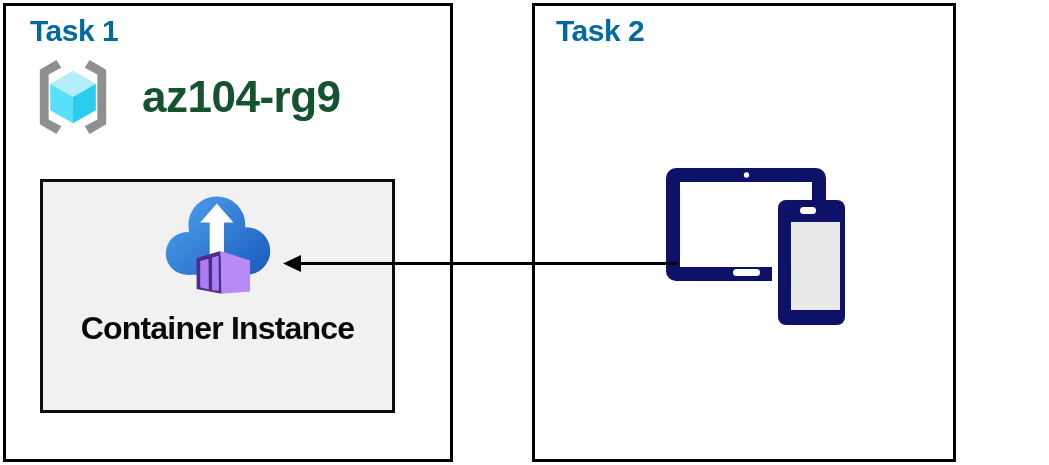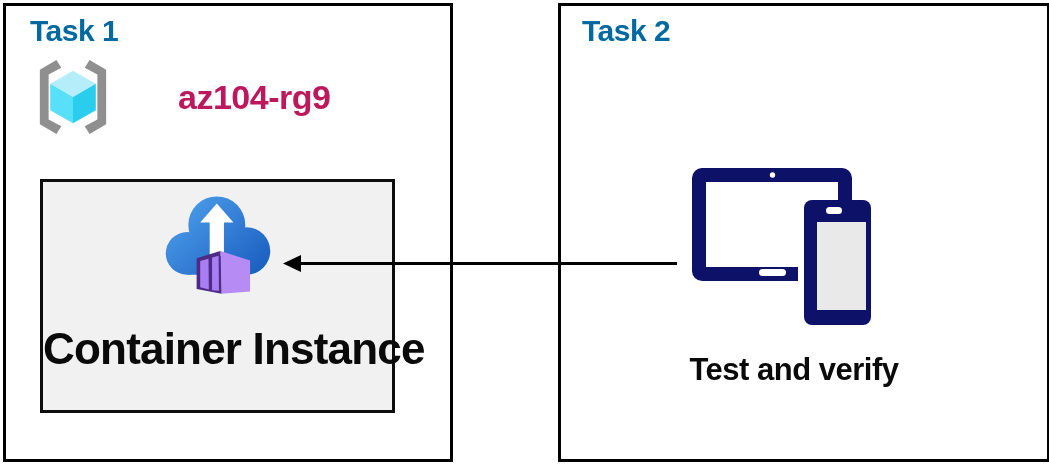--- a/index.html
+++ b/index.html
@@ -13,67 +13,66 @@
   .canvas { position:absolute; left:0; top:0; width:1049px; height:465px; }
 
   .task-box {
     position:absolute;
     top:3px;
     height:459px;
     border:3px solid #000000;
     background:#ffffff;
   }
   .task1 { left:3px;  width:450px; }
-  .task2 { left:558px; width:492px; }
+  .task2 { left:532px; width:424px; }
 
   .task-title {
     position:absolute;
     font-size:30px;
     font-weight:700;
     color:#0369a1;
     letter-spacing:-0.5px;
     white-space:nowrap;
   }
   .task1 .task-title { left:24px; top:8px; }
   .task2 .task-title { left:21px; top:8px; }
 
   .rg-row {
     position:absolute;
     left:24px; top:52px;
     display:flex;
     align-items:center;
     gap:26px;
   }
   .rg-name {
-    font-size:34px;
+    font-size:44px;
     font-weight:700;
-    color:#be185d;
+    color:#14532d;
     letter-spacing:-0.5px;
     white-space:nowrap;
-    margin-left:36px;
   }
 
   .container-box {
     position:absolute;
     left:34px; top:173px;
     width:355px; height:234px;
     background:#f1f1f1;
     border:3px solid #0d0d0d;
   }
   .aci-icon {
     position:absolute;
     left:50%; top:12px;
     transform:translateX(-50%);
   }
   .container-label {
     position:absolute;
-    left:0; top:142px;
+    left:0; top:128px;
     width:100%;
     text-align:center;
-    font-size:44px;
+    font-size:32px;
     font-weight:700;
     color:#0a0a0a;
     letter-spacing:-0.8px;
     white-space:nowrap;
   }
 
   .devices-icon { position:absolute; left:128px; top:159px; }
 
   .test-label {
     position:absolute;
@@ -147,21 +146,20 @@
         <rect x="70" y="104" width="27" height="7" rx="3.5" fill="#ffffff"></rect>
       </g>
       <g>
         <rect x="109" y="98" width="8" height="38" fill="#ffffff"></rect>
         <rect x="115" y="35" width="67" height="125" rx="8" fill="#0d1168"></rect>
         <rect x="128" y="57" width="49" height="88" fill="#e9e9e9"></rect>
         <rect x="137" y="42" width="16" height="7" rx="3.5" fill="#ffffff"></rect>
       </g>
     </svg>
 
-    <div class="test-label">Test and verify</div>
   </div>
 
   <svg class="connector" width="400" height="30" viewBox="0 0 400 30">
     <line x1="18" y1="14.5" x2="397" y2="14.5" stroke="#000000" stroke-width="3"></line>
     <polygon points="3,14.5 21,6 21,23" fill="#000000"></polygon>
   </svg>
 
 </div>
 
 </body></html>

